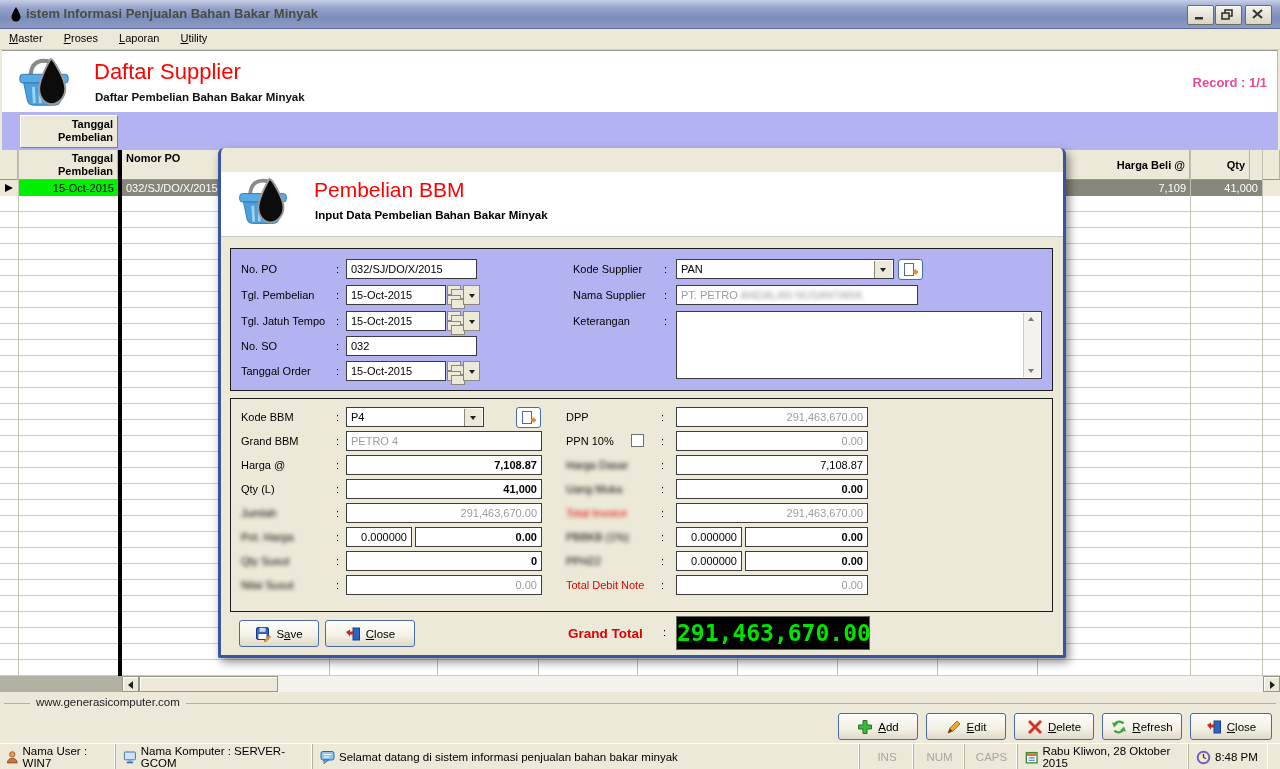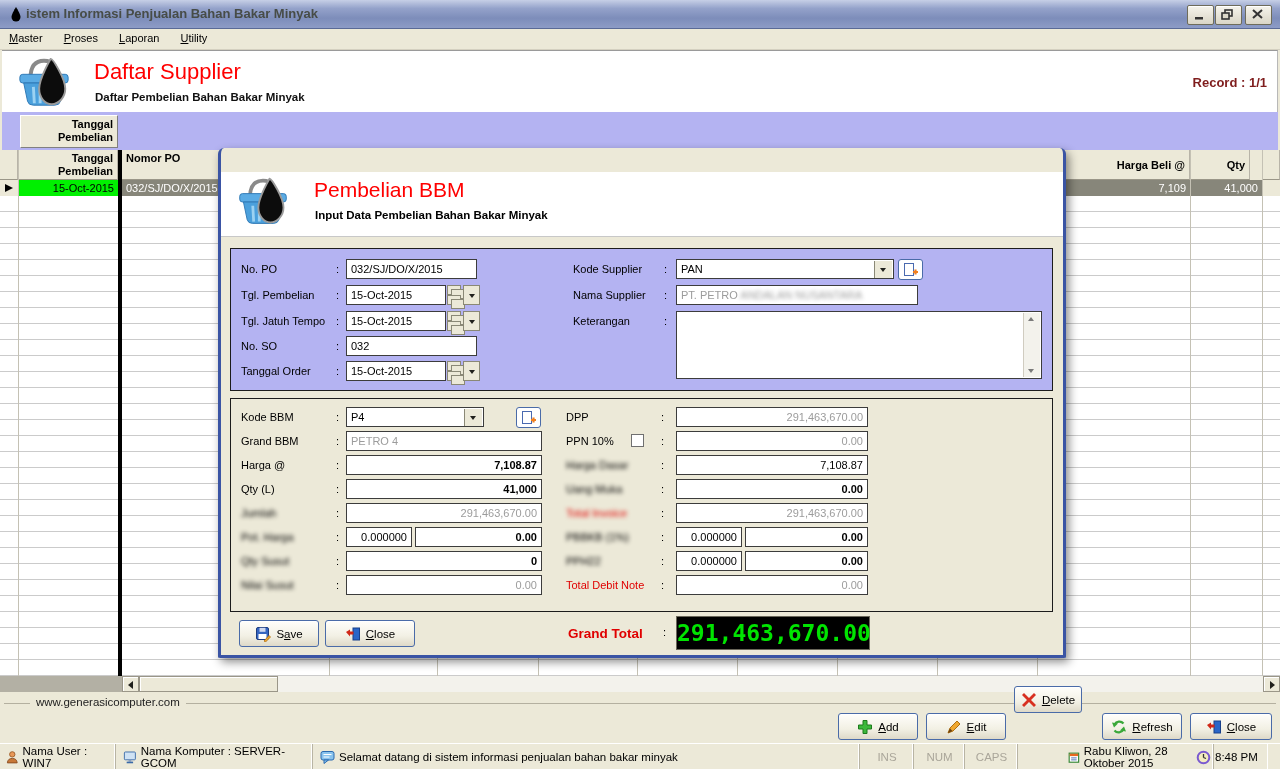--- a/index.html
+++ b/index.html
@@ -15,21 +15,21 @@
     background:linear-gradient(180deg,#f6f4ec,#d9d5c6);box-shadow:inset 0 1px 0 #fff;}
   .winbtn svg{position:absolute;left:5px;top:3px;}
   
   .menubar{position:absolute;left:0;top:29px;width:1280px;height:20px;background:#ece9d8;border-bottom:1px solid #d4d0c0;}
   .menu-item{display:inline-block;padding:3px 9px 0 9px;height:17px;font-size:11px;cursor:default;}
   
   .headerband{position:absolute;left:2px;top:50px;width:1275px;height:61px;background:#fff;
      border:1px solid #9a9a9a;border-left:none;border-right:1px solid #b8b8b8;}
   .app-title{position:absolute;left:92px;top:8px;font-size:22px;color:#ff0000;}
   .app-sub{position:absolute;left:93px;top:40px;font-size:11.5px;font-weight:bold;color:#111;}
-  .record{position:absolute;right:10px;top:24px;font-size:13px;font-weight:bold;color:#7f1d1d;}
+  .record{position:absolute;right:10px;top:24px;font-size:13px;font-weight:bold;color:#ec4899;}
   
   .groupband{position:absolute;left:2px;top:112px;width:1276px;height:38px;background:#b4b3f2;}
   .groupbox{position:absolute;left:18px;top:3px;width:98px;height:33px;background:#ece9d8;
      border:1px solid #808080;border-top-color:#fff;border-left-color:#fff;
      font-weight:bold;text-align:right;padding:2px 4px 0 0;box-sizing:border-box;line-height:13px;}
   .ghead{position:absolute;top:150px;height:30px;background:#ece9d8;border-bottom:1px solid #9a9688;
      border-right:1px solid #b8b4a8;font-weight:bold;box-sizing:border-box;padding:2px 4px;line-height:13px;}
   .gridrows{position:absolute;left:0;top:196px;width:1280px;height:480px;
      background:repeating-linear-gradient(180deg,#ffffff 0 15px,#cbcbcb 15px 16px);}
   .vline{position:absolute;width:1px;background:#c4c1b4;}
@@ -206,21 +206,21 @@
     </svg>
     <span><u>A</u>dd</span>
   </div>
   <div class="xpbtn" style="left:926px;top:713px;width:80px">
     <svg width="16" height="16" viewBox="0 0 16 16">
       <path d="M2 14 L4 9 L11 2 L14 5 L7 12 Z" fill="#f0a830" stroke="#b07010"></path>
       <path d="M2 14 L4 9.5 L6.5 12 Z" fill="#6a4010"></path>
     </svg>
     <span><u>E</u>dit</span>
   </div>
-  <div class="xpbtn" style="left:1014px;top:686px;width:68px">
+  <div class="xpbtn" style="left:1014px;top:713px;width:80px">
     <svg width="16" height="16" viewBox="0 0 16 16">
       <path d="M3 1 L8 6 L13 1 L15 3 L10 8 L15 13 L13 15 L8 10 L3 15 L1 13 L6 8 L1 3 Z" fill="#d83020"></path>
     </svg>
     <span><u>D</u>elete</span>
   </div>
   <div class="xpbtn" style="left:1102px;top:713px;width:80px">
     <svg width="16" height="16" viewBox="0 0 16 16">
       <path d="M12.5 4.5 A5.5 5.5 0 0 0 3.5 5.5" fill="none" stroke="#3aa83a" stroke-width="2.2"></path>
       <path d="M1 3.5 L7 4.5 L3 8.5 Z" fill="#3aa83a"></path>
       <path d="M3.5 11.5 A5.5 5.5 0 0 0 12.5 10.5" fill="none" stroke="#3aa83a" stroke-width="2.2"></path>
@@ -262,21 +262,21 @@
     </div>
     <div class="spanel gray" style="left:861px;width:53px;justify-content:center">
       <span>INS</span>
     </div>
     <div class="spanel gray" style="left:915px;width:50px;justify-content:center">
       <span>NUM</span>
     </div>
     <div class="spanel gray" style="left:966px;width:52px;justify-content:center">
       <span>CAPS</span>
     </div>
-    <div class="spanel" style="left:1062px;width:152px">
+    <div class="spanel" style="left:1019px;width:170px">
       <svg width="15" height="15" viewBox="0 0 15 15">
         <rect x="1.5" y="2" width="12" height="11.5" fill="#fff" stroke="#3a8a3a" stroke-width="1.5"></rect>
         <rect x="2.2" y="2.7" width="10.6" height="3" fill="#e86820"></rect>
         <path d="M4 8 h7 M4 10.5 h7" stroke="#4a6ab0" stroke-width="1.2"></path>
       </svg>
       <span>Rabu Kliwon, 28 Oktober 2015</span>
     </div>
     <div class="spanel" style="left:1190px;width:78px;border-right:none">
       <svg width="15" height="15" viewBox="0 0 15 15">
         <circle cx="7.5" cy="7.5" r="5.8" fill="#f4ecc0" stroke="#7a5ad0" stroke-width="2"></circle>

